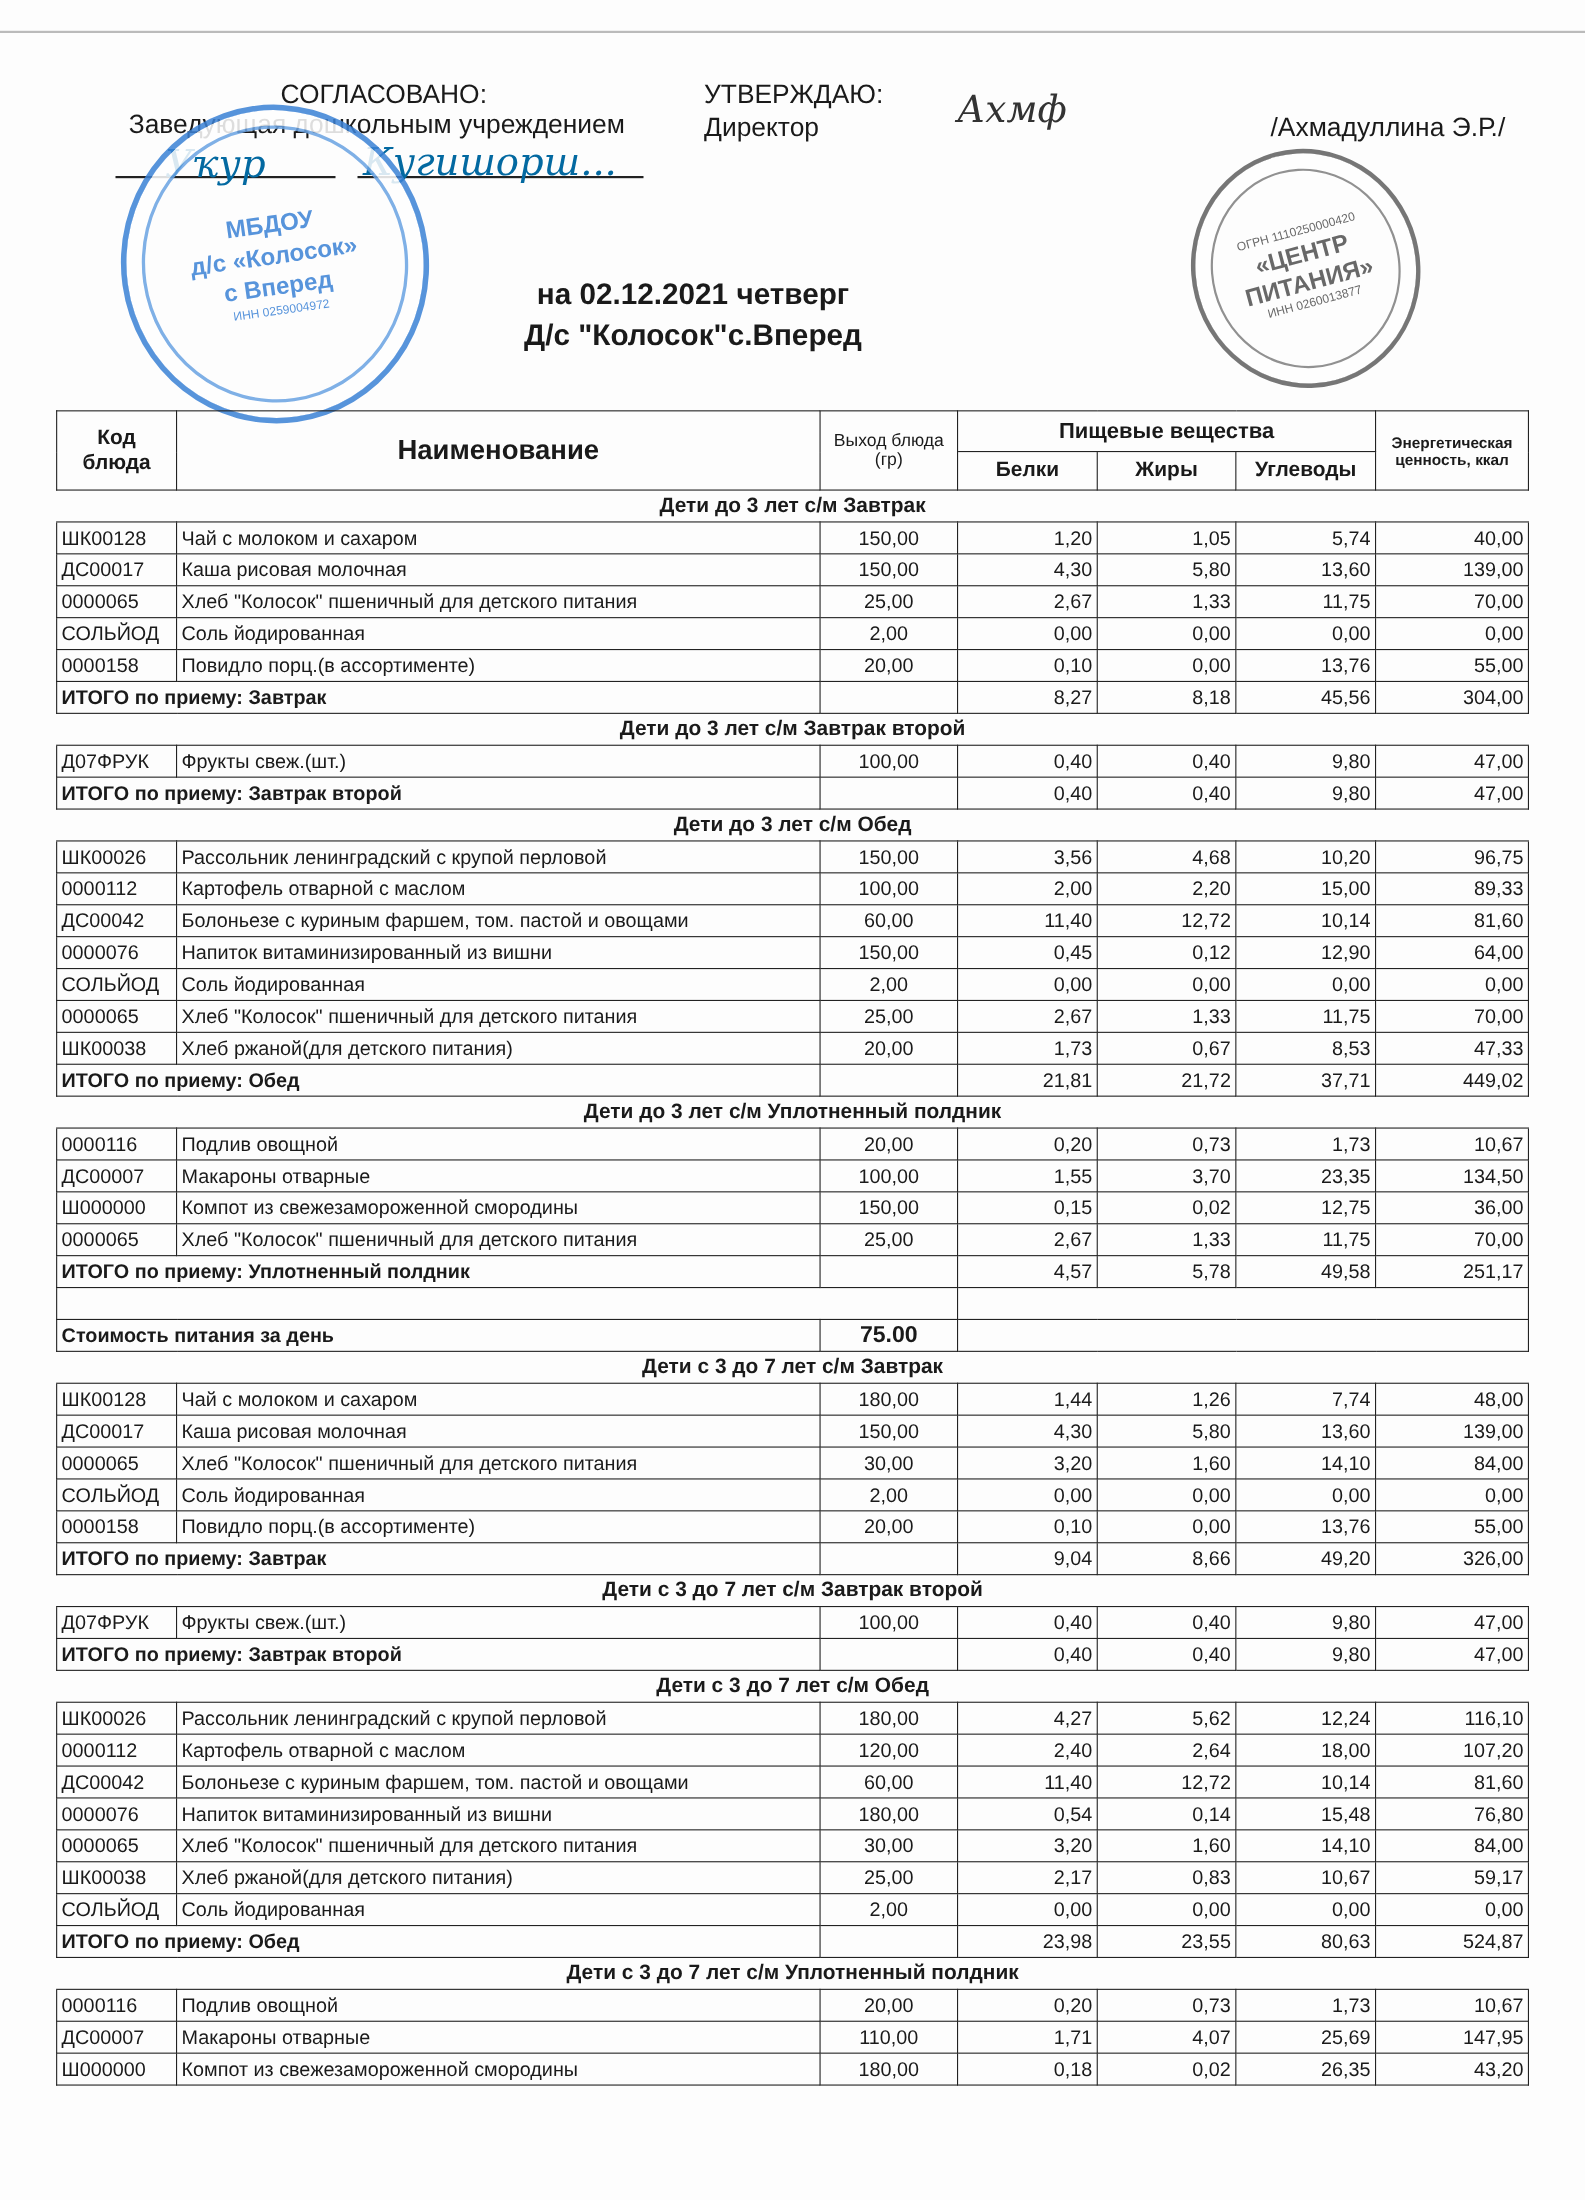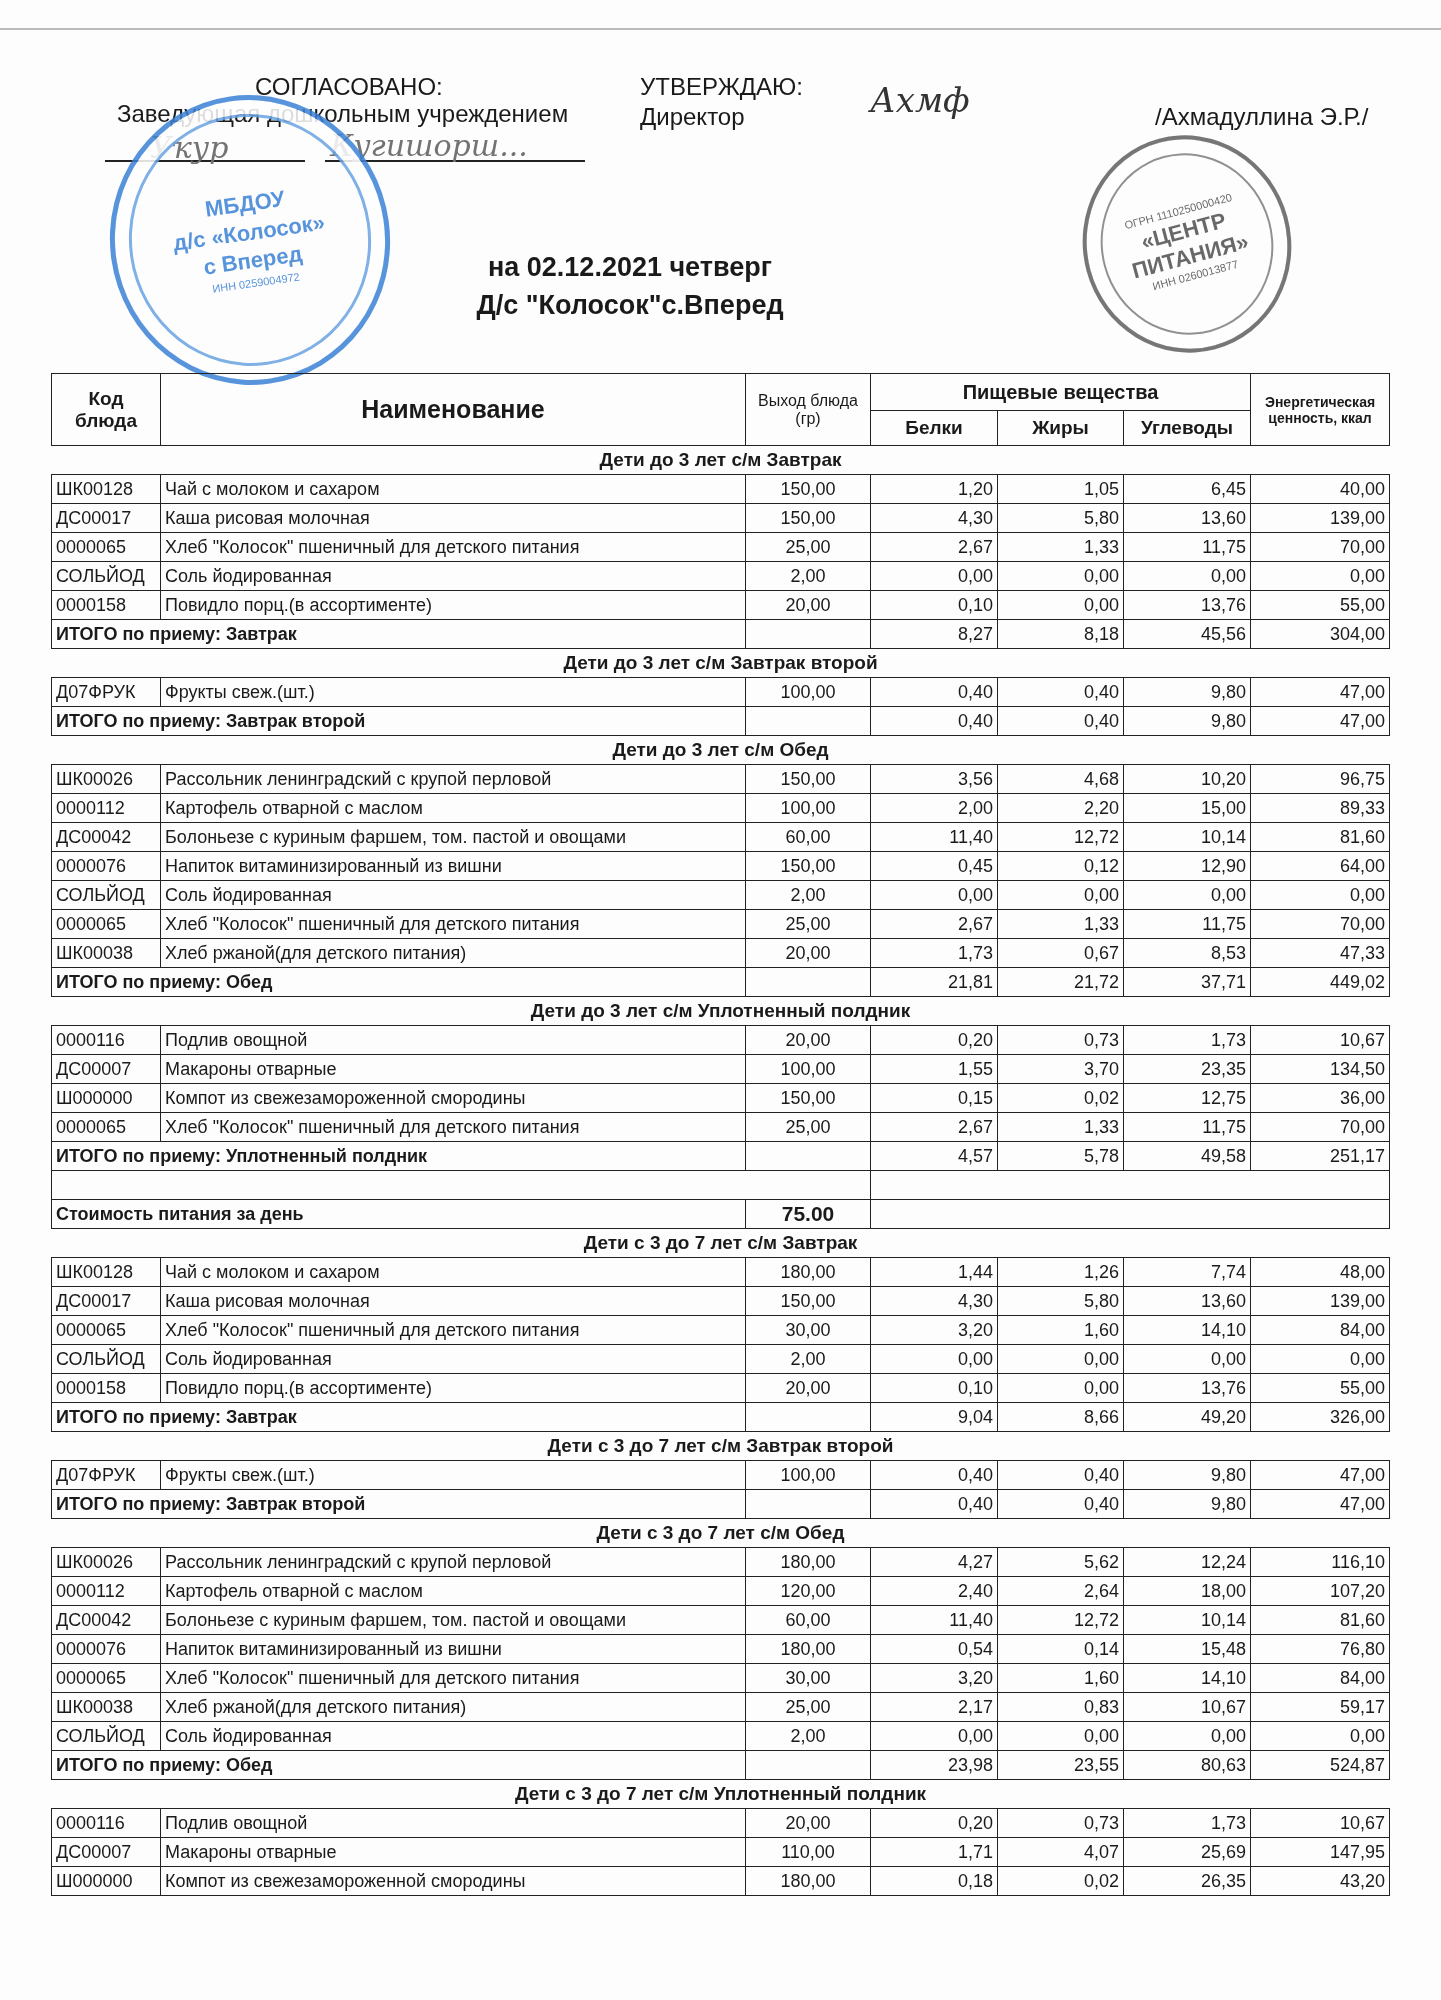--- a/index.html
+++ b/index.html
@@ -5,21 +5,21 @@
   html,body{margin:0;padding:0;background:#fff;}
   body{width:1441px;height:2000px;position:relative;overflow:hidden;font-family:"Liberation Sans","DejaVu Sans",sans-serif;color:#1a1a1a;}
   .page{position:absolute;left:0;top:0;width:1441px;height:2000px;background:#fdfdfd;}
   .topline{position:absolute;left:0;top:28px;width:1441px;height:2px;background:#bbb;}
   .hdr{position:absolute;font-weight:normal;font-size:24px;white-space:nowrap;}
   .title{position:absolute;left:0;width:1260px;text-align:center;font-weight:bold;font-size:27px;}
   .stamp{position:absolute;border-radius:50%;display:flex;flex-direction:column;align-items:center;justify-content:center;font-weight:bold;text-align:center;}
   .stamp-blue{left:110px;top:95px;width:270px;height:280px;border:5px solid #3b82d6;color:#3b82d6;box-shadow:inset 0 0 0 14px #fff, inset 0 0 0 17px #6aa3e3;font-size:22px;line-height:1.3;opacity:.85;transform:rotate(-8deg);}
   .stamp-gray{left:1083px;top:135px;width:200px;height:210px;border:4px solid #555;color:#444;box-shadow:inset 0 0 0 14px #fff, inset 0 0 0 16px #777;font-size:22px;line-height:1.2;opacity:.8;transform:rotate(-15deg);}
   .stamp small{font-size:11px;font-weight:normal;}
-  .sig{position:absolute;font-family:"DejaVu Serif",serif;font-style:italic;color:#737373;font-size:30px;white-space:nowrap;}
+  .sig{position:absolute;font-family:"DejaVu Serif",serif;font-style:italic;color:#0369a1;font-size:35px;white-space:nowrap;}
   .sigline{position:absolute;height:2px;background:#222;}
   table{position:absolute;left:51px;top:373px;width:1338px;border-collapse:collapse;table-layout:fixed;font-size:18px;}
   td,th{border:1.5px solid #222;padding:0 4px;height:28px;white-space:nowrap;overflow:hidden;}
   th{font-weight:bold;text-align:center;}
   .num{text-align:right;}
   .sec td{border-left:none;border-right:none;text-align:center;font-weight:bold;font-size:19px;height:28px;}
   .tot td{font-weight:bold;}
   .tot td.num{font-weight:normal;}
   .cost td{font-weight:bold;}
   .costval{font-size:21px;text-align:center;}
@@ -85,21 +85,21 @@
     <tbody id="tbody">
         <tr class="sec">
           <td colspan="7">Дети до 3 лет с/м Завтрак</td>
         </tr>
         <tr>
           <td>ШК00128</td>
           <td>Чай с молоком и сахаром</td>
           <td style="text-align: center;">150,00</td>
           <td class="num">1,20</td>
           <td class="num">1,05</td>
-          <td class="num">6,45</td>
+          <td class="num">5,74</td>
           <td class="num">40,00</td>
         </tr>
         <tr>
           <td>ДС00017</td>
           <td>Каша рисовая молочная</td>
           <td style="text-align: center;">150,00</td>
           <td class="num">4,30</td>
           <td class="num">5,80</td>
           <td class="num">13,60</td>
           <td class="num">139,00</td>

